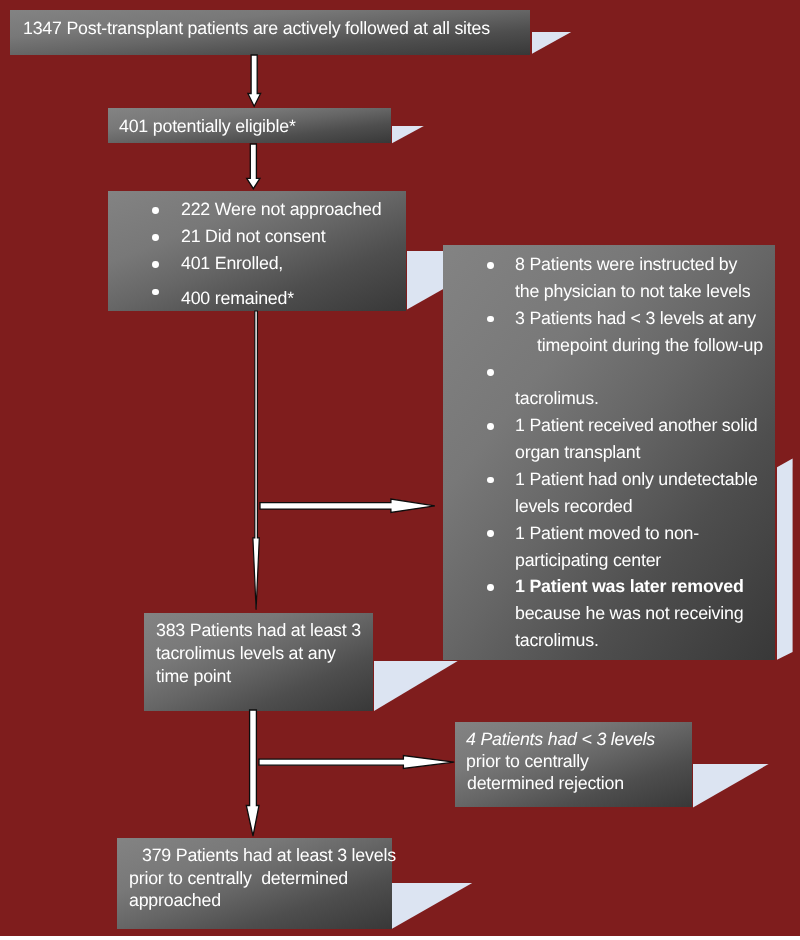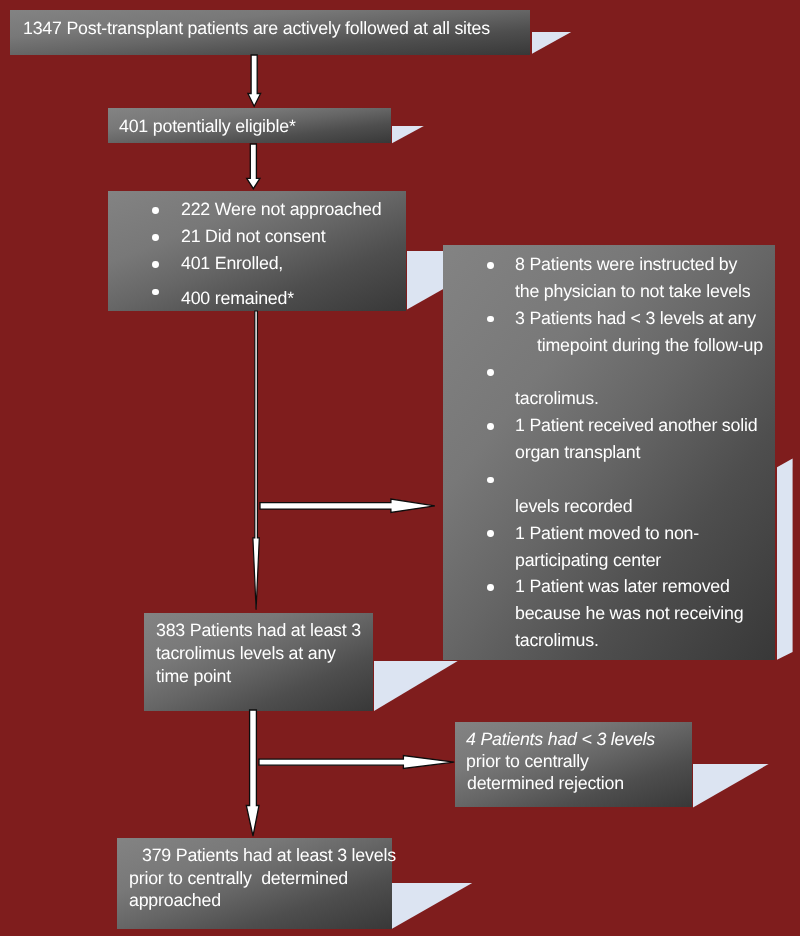--- a/index.html
+++ b/index.html
@@ -104,21 +104,22 @@
     <div class="tx" style="left: 515.4px; top: 281.05px;">the physician to not take levels</div>
     <div class="bdot" style="left: 486.8px; top: 315.5px; width: 6.8px; height: 6.8px;"></div>
     <div class="tx" style="left: 515.4px; top: 307.9px; text-align: right;">3 Patients had &lt; 3 levels at any</div>
     <div class="tx" style="left: 537px; top: 334.75px;">timepoint during the follow-up</div>
     <div class="bdot" style="left: 486.8px; top: 369.2px; width: 6.8px; height: 6.8px;"></div>
     <div class="tx" style="left: 515.4px; top: 388.45px;">tacrolimus.</div>
     <div class="bdot" style="left: 486.8px; top: 422.9px; width: 6.8px; height: 6.8px;"></div>
     <div class="tx" style="left: 515.4px; top: 415.3px;">1 Patient received another solid</div>
     <div class="tx" style="left: 515.4px; top: 442.15px;">organ transplant</div>
     <div class="bdot" style="left: 486.8px; top: 476.6px; width: 6.8px; height: 6.8px;"></div>
+    <div class="tx" style="left: 515.4px; top: 469px;">1 Patient had only undetectable</div>
     <div class="tx" style="left: 515.4px; top: 495.85px;">levels recorded</div>
     <div class="bdot" style="left: 486.8px; top: 530.3px; width: 6.8px; height: 6.8px;"></div>
     <div class="tx" style="left: 515.4px; top: 522.7px;">1 Patient moved to non-</div>
     <div class="tx" style="left: 515.4px; top: 549.55px;">participating center</div>
     <div class="bdot" style="left: 486.8px; top: 584px; width: 6.8px; height: 6.8px;"></div>
-    <div class="tx" style="left: 515.4px; top: 576.4px;">1 Patient was later removed</div>
+    <div class="tx" style="left: 515.4px; top: 576.4px; font-weight: bold;">1 Patient was later removed</div>
     <div class="tx" style="left: 515.4px; top: 603.25px;">because he was not receiving</div>
     <div class="tx" style="left: 515.4px; top: 630.1px;">tacrolimus.</div>
   </div>
 
 </body></html>

